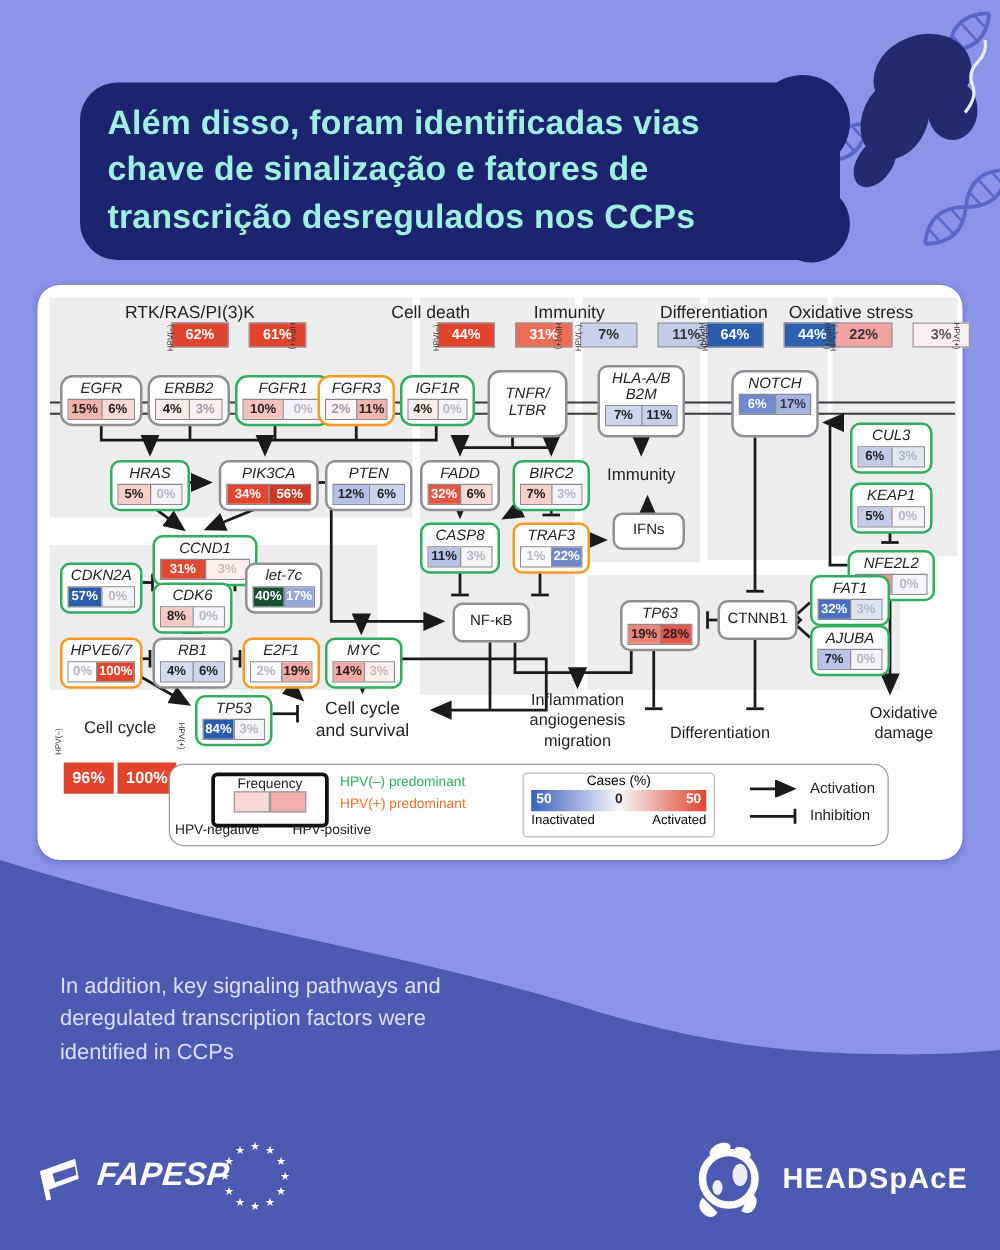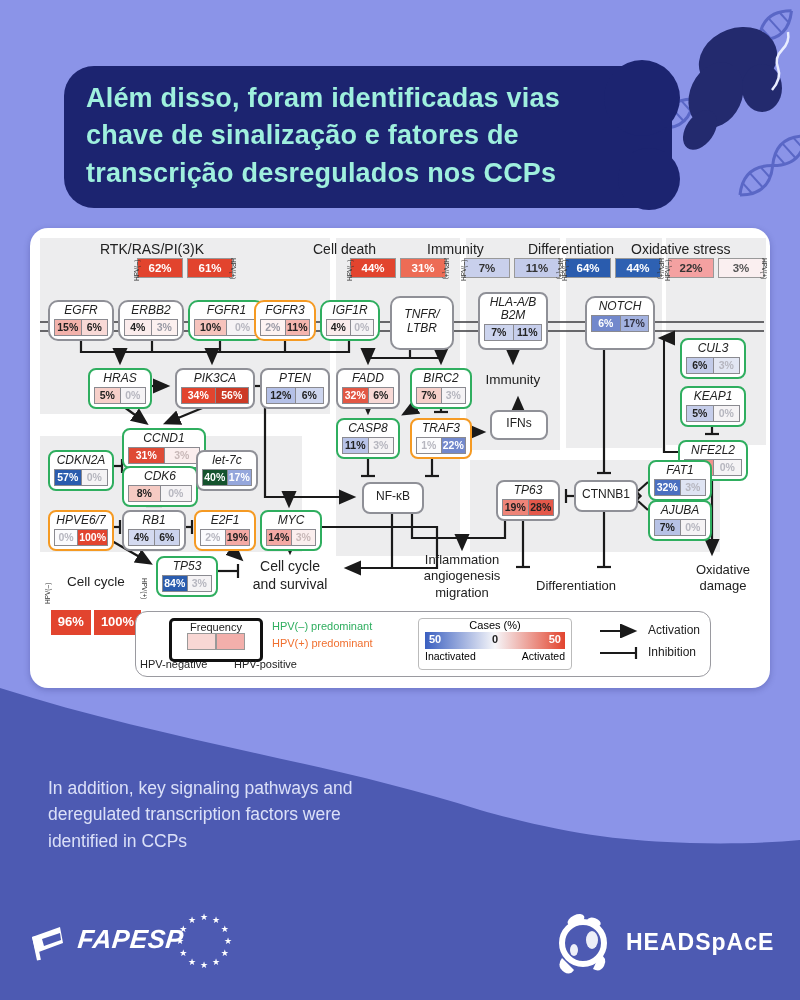--- a/index.html
+++ b/index.html
@@ -24,21 +24,21 @@
   .node{position:absolute;background:#fff;border:2px solid #8f9097;border-radius:7px;
         padding:1px 3px 3px 3px;box-sizing:border-box;text-align:center;z-index:4;}
   .node.green{border-color:#2fae5f;border-width:2.5px;}
   .node.orange{border-color:#f59a23;border-width:2.5px;}
   .node .glabel{font-size:12px;color:#222;line-height:1.1;padding:1px 0 2px 0;white-space:pre-line;}
   .node .glabel.it{font-style:italic;}
   .cells{display:flex;border:1px solid #8a8a90;margin:0 1px;}
   .cell{flex:1;font-size:10.5px;font-weight:bold;text-align:center;padding:1.5px 1px;line-height:1.1;}
   .cell + .cell{border-left:1px solid #8a8a90;}
   .phead{position:absolute;font-size:14px;color:#222;z-index:4;}
-  .pcellrow{position:absolute;display:flex;gap:4px;z-index:4;}
+  .pcellrow{position:absolute;display:flex;gap:16px;z-index:4;}
   .pcell{width:44px;font-size:11.5px;font-weight:bold;text-align:center;
          padding:3px 0;border:1px solid #999;}
   .rot{position:absolute;font-size:6.5px;color:#333;z-index:4;white-space:nowrap;}
   .rot.l{transform:rotate(-90deg);transform-origin:left top;}
   .rot.r{transform:rotate(90deg);transform-origin:left top;}
   .plain{position:absolute;font-size:13px;color:#222;text-align:center;
          line-height:1.25;z-index:4;white-space:pre-line;}
   svg.connect{position:absolute;left:0;top:0;z-index:3;pointer-events:none;}
   svg.decor{position:absolute;left:0;top:0;z-index:0;pointer-events:none;}
   
@@ -386,21 +386,21 @@
           <div class="cell" style="background: rgb(251, 238, 238); color: rgb(200, 184, 184);">3%</div>
         </div>
       </div>
       <div class="node green" style="left: 48px; top: 450px; width: 66px; min-height: 36px; border-radius: 8px;">
         <div class="glabel it">CDKN2A</div>
         <div class="cells">
           <div class="cell" style="background: rgb(42, 92, 174); color: rgb(255, 255, 255);">57%</div>
           <div class="cell" style="background: rgb(245, 243, 245); color: rgb(182, 182, 191);">0%</div>
         </div>
       </div>
-      <div class="node green" style="left: 122px; top: 466px; width: 76px; min-height: 34px; border-radius: 8px;">
+      <div class="node green" style="left: 122px; top: 466px; width: 64px; min-height: 34px; border-radius: 8px;">
         <div class="glabel it">CDK6</div>
         <div class="cells">
           <div class="cell" style="background: rgb(245, 202, 195); color: rgb(34, 34, 34);">8%</div>
           <div class="cell" style="background: rgb(245, 243, 245); color: rgb(182, 182, 191);">0%</div>
         </div>
       </div>
       <div class="node gray" style="left: 196px; top: 450px; width: 62px; min-height: 36px; border-radius: 8px;">
         <div class="glabel it">let-7c</div>
         <div class="cells">
           <div class="cell" style="background: #14532d; color: rgb(255, 255, 255);">40%</div>

